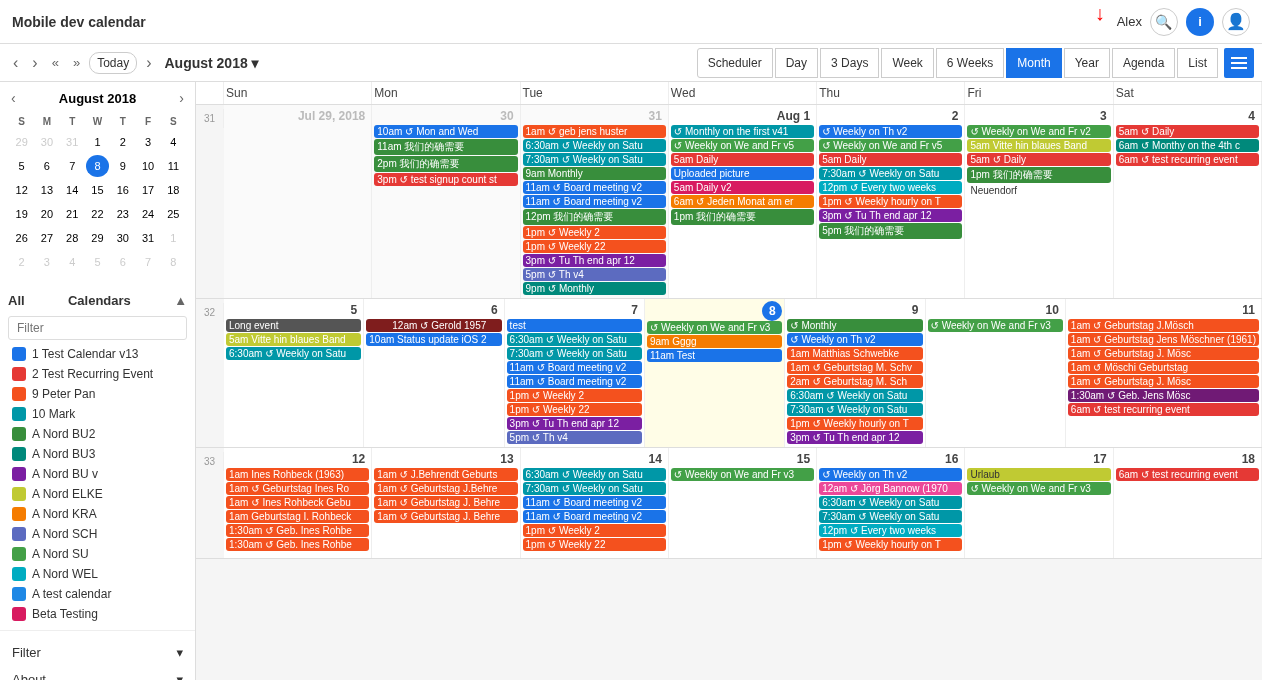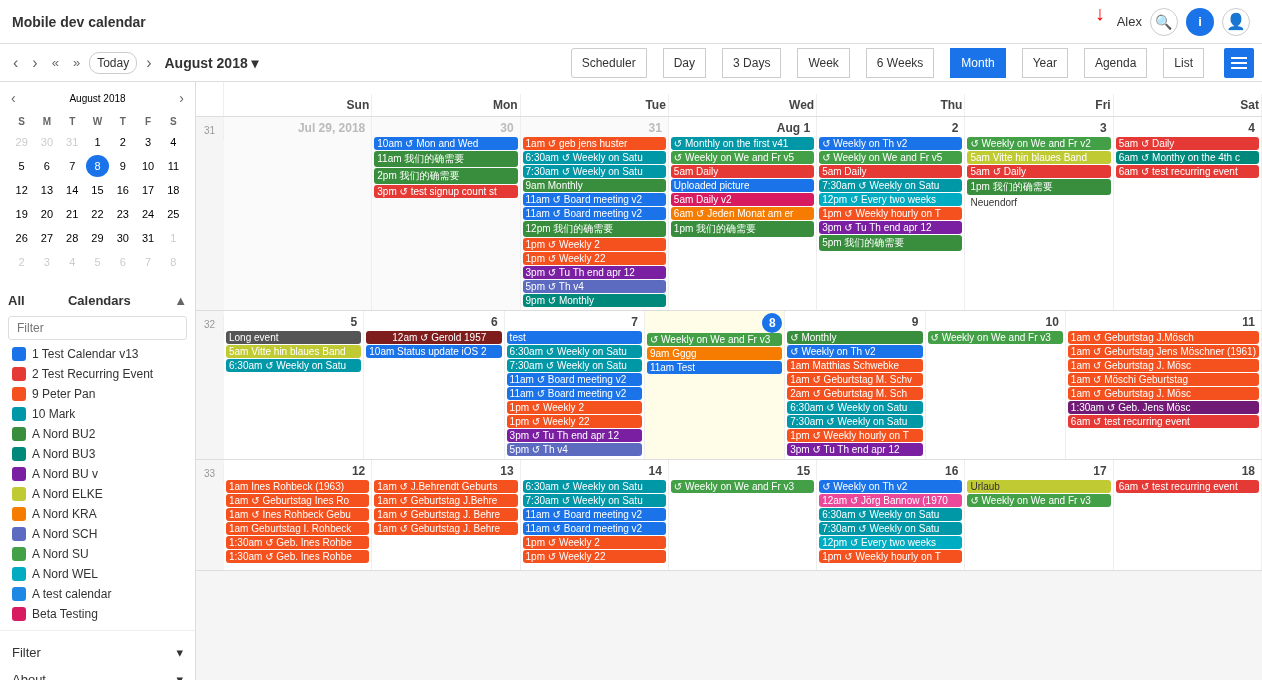--- a/index.html
+++ b/index.html
@@ -38,21 +38,21 @@
     .nav-btn {
       padding: 3px 7px;
       border: 1px solid #ccc;
       background: white;
       cursor: pointer;
       border-radius: 10px;
       font-size: 12px;
       color: #333;
     }
     .nav-arrow { cursor: pointer; font-size: 16px; color: #666; padding: 2px 5px; }
-    .view-buttons { margin-left: auto; display: flex; gap: 16px; }
+    .view-buttons { margin-left: auto; display: flex; gap: 2px; }
     .view-btn {
       padding: 4px 10px;
       border: 1px solid #ccc;
       background: white;
       cursor: pointer;
       font-size: 12px;
       color: #333;
     }
     .view-btn.active { background: #1a73e8; color: white; border-color: #1a73e8; }
     .view-btn:first-child { border-radius: 3px 0 0 3px; }
@@ -82,21 +82,21 @@
       border-right: 1px solid #ddd;
       overflow-y: auto;
       display: flex;
       flex-direction: column;
     }
     .mini-cal { padding: 8px; }
     .mini-cal-header {
       display: flex; align-items: center; justify-content: space-between;
       margin-bottom: 6px;
     }
-    .mini-cal-title { font-size: 10px; font-weight: normal; }
+    .mini-cal-title { font-size: 13px; font-weight: bold; }
     .mini-cal-nav { cursor: pointer; color: #666; font-size: 14px; padding: 0 3px; }
     .mini-cal-grid { width: 100%; }
     .mini-cal-grid th { text-align: center; font-size: 10px; color: #666; padding: 2px; width: 24px; }
     .mini-cal-grid td {
       text-align: center; font-size: 11px; padding: 2px;
       cursor: pointer; border-radius: 50%; width: 24px; height: 22px;
     }
     .mini-cal-grid td.today { background: #1a73e8; color: white; border-radius: 50%; }
     .mini-cal-grid td.other-month { color: #ccc; }
     
@@ -130,21 +130,21 @@
 
     
     .calendar-area { flex: 1; overflow: hidden; display: flex; flex-direction: column; }
     .cal-grid-header {
       display: grid;
       grid-template-columns: 28px repeat(7, 1fr);
       background: white;
       border-bottom: 1px solid #ddd;
     }
     .cal-week-label { font-size: 10px; color: #666; text-align: center; padding: 4px 0; border-right: 1px solid #eee; }
-    .cal-day-header { text-align: right; padding: 4px 2px; font-size: 12px; font-weight: bold; color: #444; border-right: 1px solid #eee; margin-top: 12px; }
+    .cal-day-header { text-align: left; padding: 4px 2px; font-size: 12px; font-weight: normal; color: #444; border-right: 1px solid #eee; }
     
     .cal-body { flex: 1; overflow-y: auto; }
     .cal-week-row {
       display: grid;
       grid-template-columns: 28px repeat(7, 1fr);
       border-bottom: 1px solid #ddd;
       min-height: 110px;
     }
     .week-num-cell {
       font-size: 10px; color: #999; text-align: center;

